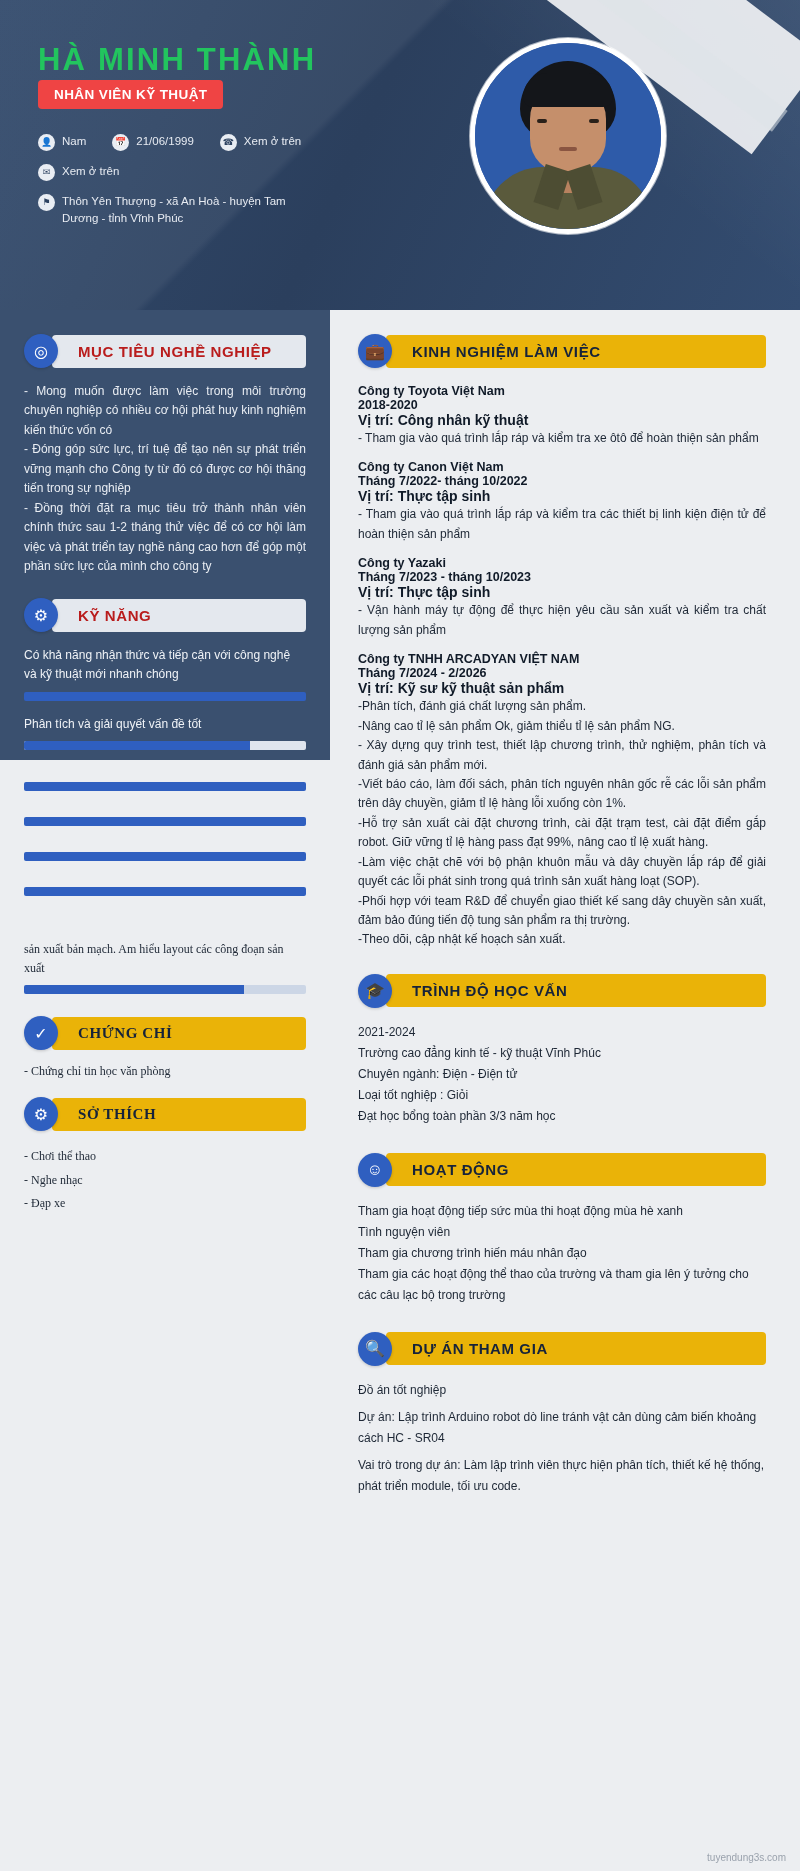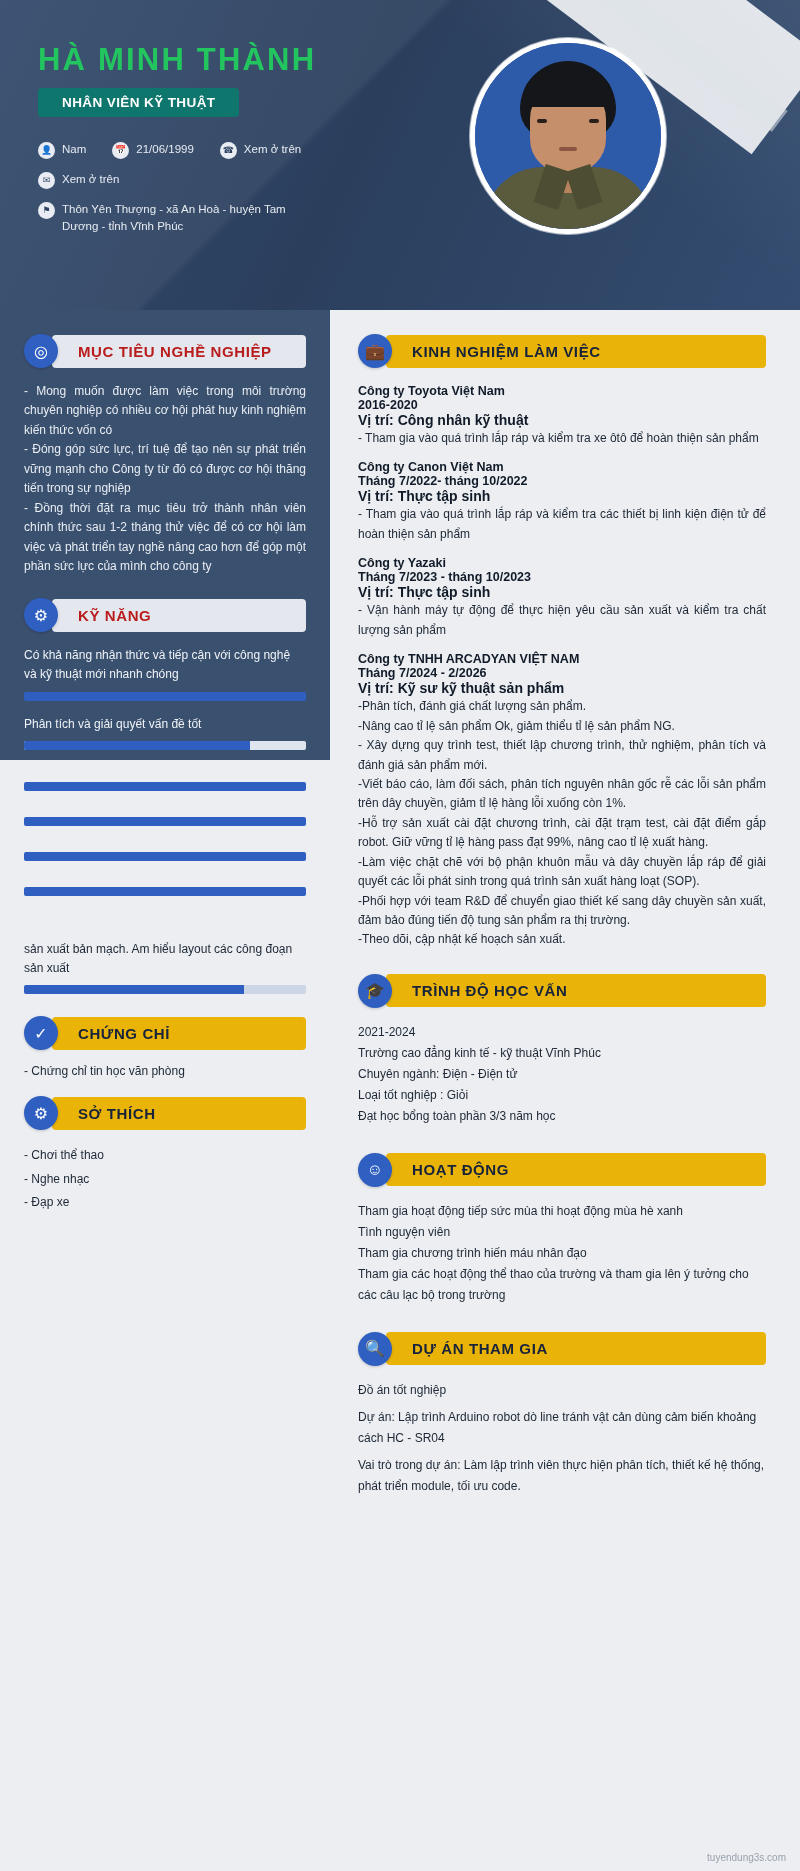--- a/index.html
+++ b/index.html
@@ -42,23 +42,23 @@
   .whitewedge2 {
     position:absolute; right:-10px; top:18px; width:300px; height:26px;
     background:#dfe3e8; transform: rotate(37deg); opacity:.55;
   }
 
   .hero-inner { position: relative; padding: 42px 0 0 38px; }
   .name {
     font-size: 31px; font-weight: bold; letter-spacing: 2.2px; color:#22c55e;
   }
   .role-box {
-    display:inline-block; margin-top: 10px;
-    background:#0f766e; color:#fff; font-size: 13.5px; font-weight:bold;
-    letter-spacing: .4px; padding: 7px 24px; border-radius:4px;
+    display:inline-block; margin-top: 2px;
+    background:#ef4444; color:#fff; font-size: 13.5px; font-weight:bold;
+    letter-spacing: .4px; padding: 7px 16px; border-radius:4px;
   }
   .contacts { margin-top: 24px; color:#e7ebf2; font-size: 11.5px; }
   .crow { display:flex; align-items:flex-start; gap:26px; margin-bottom: 12px; }
   .citem { display:flex; align-items:flex-start; gap:7px; max-width: 285px; line-height:1.45; }
   .cico {
     flex: 0 0 17px; width:17px; height:17px; border-radius:50%;
     background:#e9edf3; color:#2d4260; font-size:9px;
     display:flex; align-items:center; justify-content:center; margin-top:1px;
   }
 
@@ -231,21 +231,21 @@
             </div>
         </div>
         <div class="skill">
           <div class="skill-label">Phân tích và giải quyết vấn đề tốt</div>
           <div class="bar">
               <i style="width:80%"></i>
             </div>
         </div>
       </div>
 
-      <div class="left-lower" style="padding-top:22px;">
+      <div class="left-lower" style="padding-top:22px;font-family:Liberation Serif, serif;">
         <div class="skill" style="margin-top:0">
           <div class="bar">
               <i style="width:100%"></i>
             </div>
         </div>
         <div class="skill" style="margin-top:26px">
           <div class="bar">
               <i style="width:100%"></i>
             </div>
         </div>
@@ -287,21 +287,21 @@
 
     <div class="right">
 
       <div class="sec">
         <span class="sec-ico">💼</span>
         <span class="sec-pill">KINH NGHIỆM LÀM VIỆC</span>
       </div>
 
       <div>
         <div class="job-title first">Công ty Toyota Việt Nam</div>
-        <div class="job-meta">2016-2020</div>
+        <div class="job-meta">2018-2020</div>
         <div class="job-pos">Vị trí: Công nhân kỹ thuật</div>
         <div class="job-desc" style="white-space:pre-line">- Tham gia vào quá trình lắp ráp và kiểm tra xe ôtô để hoàn thiện sản phẩm</div>
       </div>
 
       <div>
         <div class="job-title">Công ty Canon Việt Nam</div>
         <div class="job-meta">Tháng 7/2022- tháng 10/2022</div>
         <div class="job-pos">Vị trí: Thực tập sinh</div>
         <div class="job-desc" style="white-space:pre-line">- Tham gia vào quá trình lắp ráp và kiểm tra các thiết bị linh kiện điện tử để hoàn thiện sản phẩm</div>
       </div>

